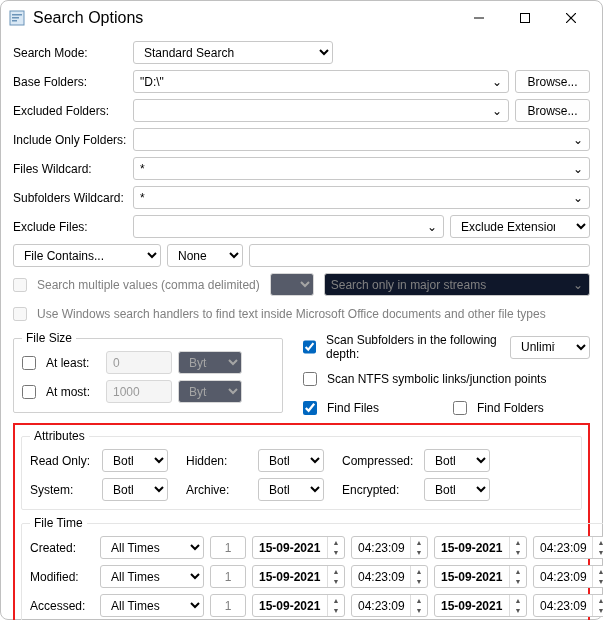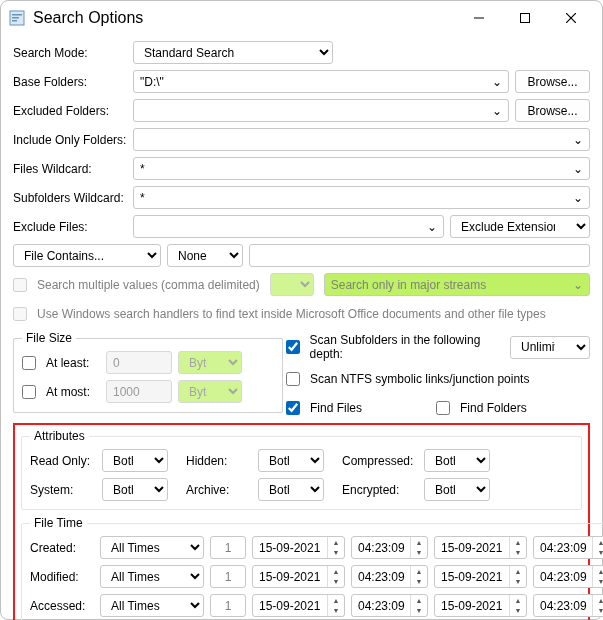--- a/index.html
+++ b/index.html
@@ -15,21 +15,21 @@
 .row { display: flex; align-items: center; margin-bottom: 6px; min-height: 23px; }
 .lbl { width: 120px; color: #000; font-size: 12px; }
 .ctrl { flex: 1; display: flex; gap: 6px; }
 select, input[type=text], .combo { font-family: inherit; font-size: 12px; height: 23px; border: 1px solid #c8c8c8; border-radius: 3px; padding: 0 6px; background: #fff; }
 select { padding-right: 18px; }
 .combo { display: flex; align-items: center; position: relative; background: #fff; }
 .combo .combo-text { flex: 1; white-space: nowrap; overflow: hidden; }
 .combo .combo-arrow { position: absolute; right: 6px; pointer-events: none; }
 .btn { height: 23px; font-size: 12px; border: 1px solid #c8c8c8; border-radius: 3px; background: #fefefe; padding: 0 10px; cursor: pointer; }
 .btn-wide { width: 75px; }
-.disabled-input { background: #bef264; color: #808080; }
+.disabled-input { background: #0f172a; color: #808080; }
 .checkbox-row { display: flex; align-items: center; gap: 6px; }
 input[type=checkbox] { width: 14px; height: 14px; margin: 0 4px 0 0; accent-color: #0067c0; }
 input[type=checkbox]:disabled + span { color: #808080; }
 .grey-lbl { color: #808080; }
 fieldset { border: 1px solid #d0d0d0; border-radius: 2px; padding: 6px 8px 8px 8px; margin-bottom: 6px; position: relative; }
 legend { padding: 0 4px; font-size: 12px; }
 .muted-border { border-color: #e5e5e5; }
 .red-box { border: 2px solid #ee1c1c; padding: 4px 6px 6px 6px; margin-bottom: 8px; }
 .num-input { width: 66px; text-align: left; }
 .num-input.disabled { background: #f5f5f5; color: #999; border-color: #d8d8d8; }
@@ -37,21 +37,21 @@
 .attr-row { display: flex; align-items: center; margin-bottom: 6px; gap: 0; }
 .attr-lbl { width: 72px; }
 .attr-sel { width: 66px; height: 23px; }
 .attr-gap { width: 18px; }
 .ft-row { display: flex; align-items: center; gap: 6px; margin-bottom: 6px; }
 .ft-lbl { width: 64px; }
 .ft-sel { width: 104px; }
 .ft-num { width: 36px; text-align: center; }
 .dt { display: flex; align-items: center; border: 1px solid #c8c8c8; border-radius: 3px; height: 23px; background: #fff; }
 .dt-text { padding: 0 6px; font-size: 12px; }
-.dt-date .dt-text { width: 74px; }
+.dt-date .dt-text { width: 74px; font-weight: bold; }
 .dt-time .dt-text { width: 58px; }
 .spinners { display: flex; flex-direction: column; border-left: 1px solid #ddd; height: 100%; }
 .spin { width: 16px; height: 50%; display: flex; align-items: center; justify-content: center; font-size: 7px; color: #555; cursor: pointer; line-height: 1; }
 .chev { display:inline-block; }
 </style>
 </head>
 <body>
 
 <div class="window">
   <div class="titlebar">
@@ -171,21 +171,21 @@
       </div>
     </div>
 
     <div class="row">
       <label class="checkbox-row">
           <input type="checkbox" disabled="" style="">
           <span class="grey-lbl">Use Windows search handlers to find text inside Microsoft Office documents and other file types</span>
         </label>
     </div>
 
-    <div style="display:flex; gap:3px; margin-bottom:4px;">
+    <div style="display:flex; gap:20px; margin-bottom:4px;">
       <fieldset style="width:270px">
         <legend>File Size</legend>
         <div class="row" style="margin-bottom:6px;">
           <label class="checkbox-row" style="width:84px">
               <input type="checkbox" style="">
               <span>At least:</span>
             </label>
           <input type="text" class="num-input disabled" disabled="" value="0" style="">
           <span style="width:6px"></span>
           <select class="unit-select disabled-input" disabled=""><option>Bytes</option></select>

